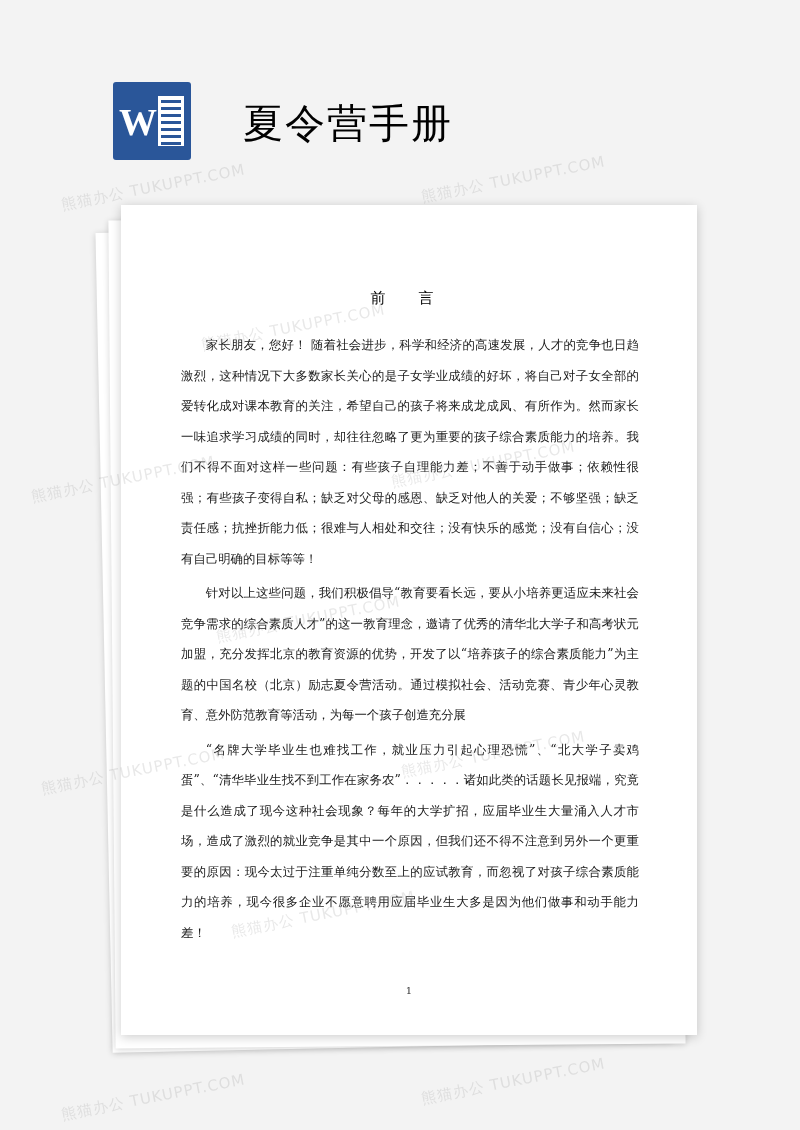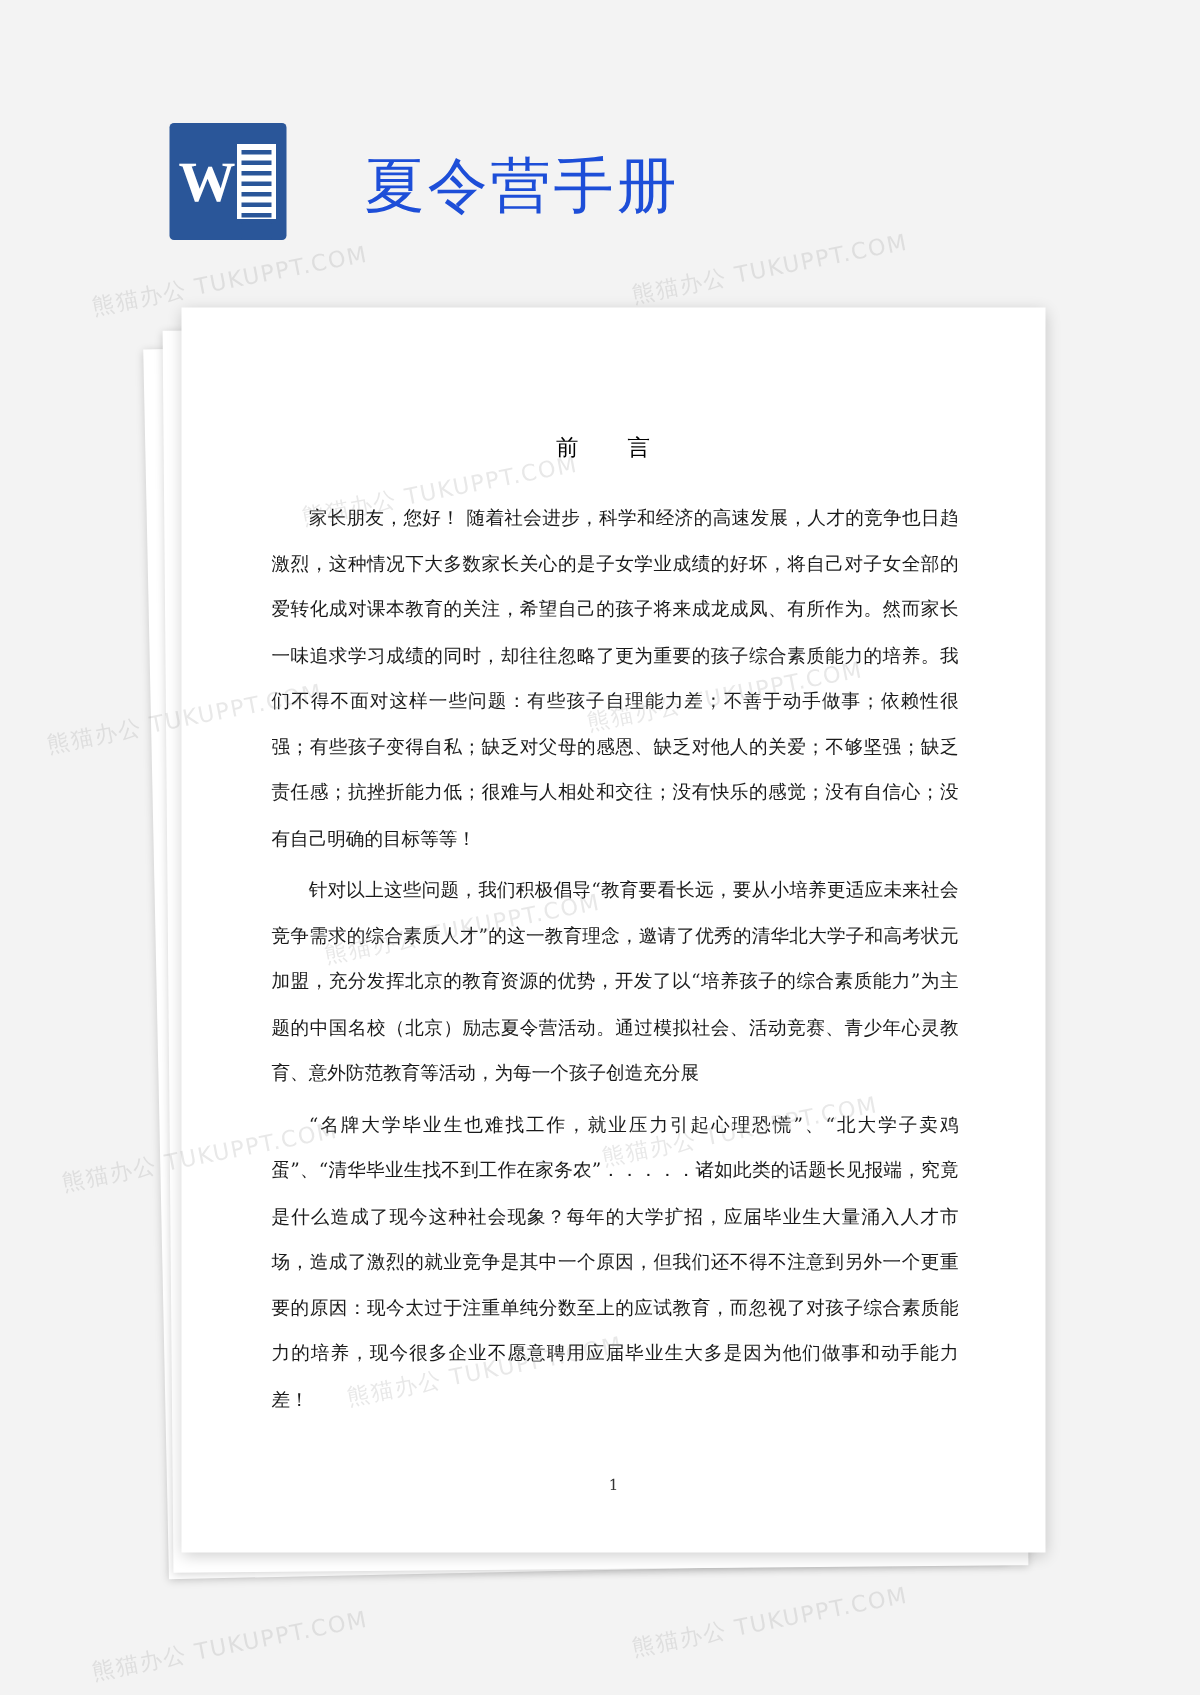--- a/index.html
+++ b/index.html
@@ -56,21 +56,21 @@
     display: block;
     height: 3px;
     margin: 4px 3px 0 3px;
     background: #2a5699;
   }
   .doc-title {
     position: absolute;
     left: 243px;
     top: 96px;
     font-size: 40px;
-    color: #1d4ed8;
+    color: #000000;
     letter-spacing: 2px;
     font-family: "DejaVu Sans", sans-serif;
     white-space: nowrap;
   }
 
   
   .page-stack {
     position: absolute;
     left: 0;
     top: 0;

